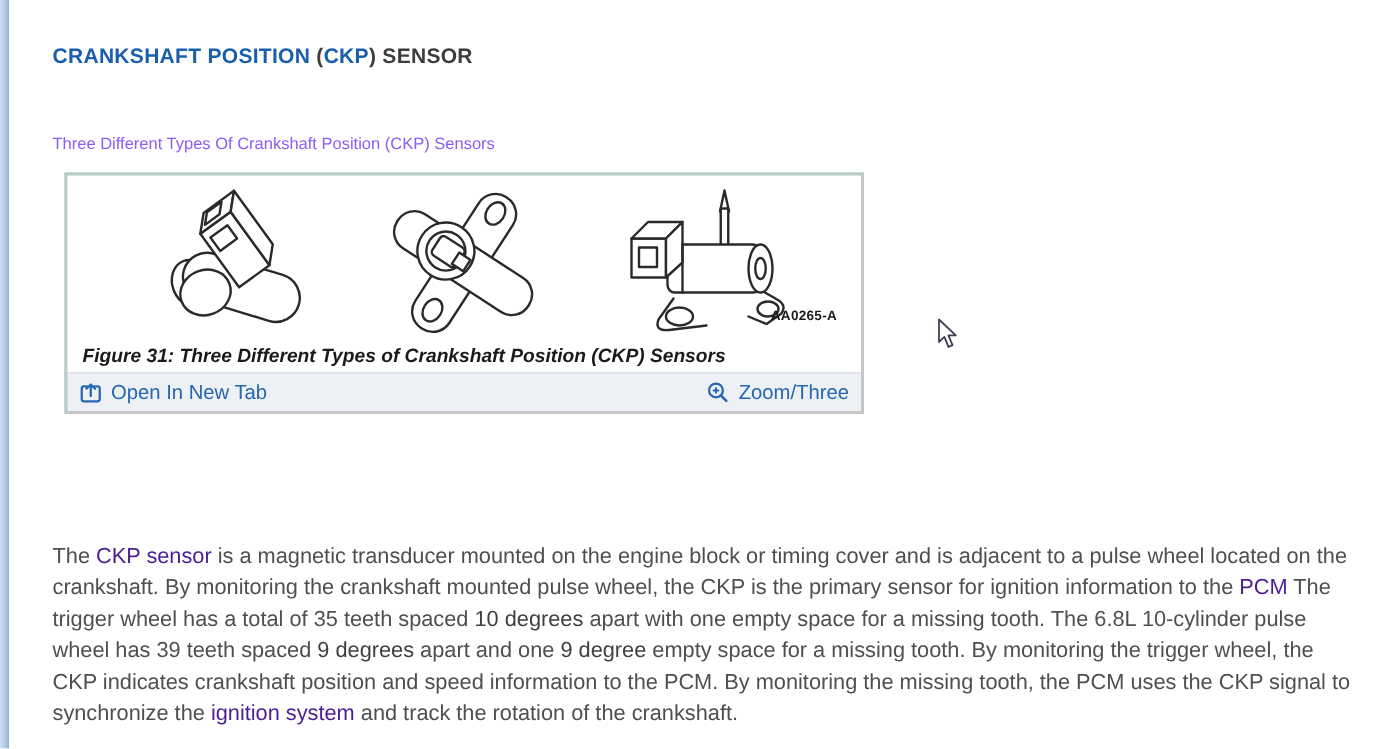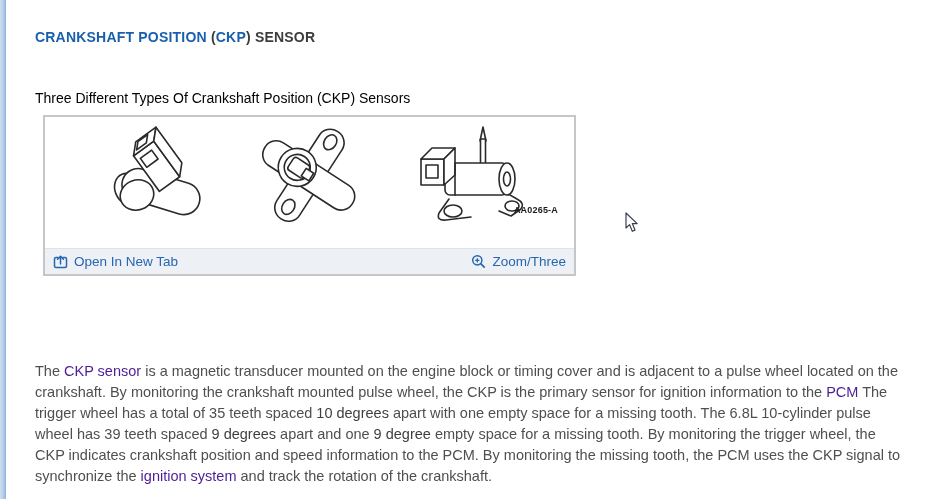--- a/index.html
+++ b/index.html
@@ -15,21 +15,21 @@
     background:linear-gradient(to right,#cfdff2 0%,#b4cde9 55%,#9cbbdd 85%,#8fb0d4 100%);
   }
   .page-heading {
     position:absolute; left:35px; top:29px;
     font-size:14px; font-weight:bold; letter-spacing:0.2px;
     color:#3d3d3d; white-space:nowrap;
   }
   .page-heading .hl { color:#1a5fae; }
   .figure-intro {
     position:absolute; left:35px; top:90px;
-    font-size:14px; color:#000000; white-space:nowrap;
+    font-size:11px; color:#8b5cf6; white-space:nowrap;
   }
   .figure-card {
     position:absolute; left:43px; top:115px; width:533px; height:161px;
     border:2px solid #c6c6c6; background:#5eead4;
   }
   .figure-image-area {
     position:relative; width:100%; height:131px; background:#ffffff;
   }
   .sensor-svg { position:absolute; }
   .sensor-1 { left:52px; top:8px; }
@@ -123,20 +123,21 @@
         <ellipse cx="100" cy="60" rx="3.5" ry="7"></ellipse>
         <rect x="14" y="40" width="23" height="26"></rect>
         <polygon points="14,40 25,29 48,29 37,40"></polygon>
         <polygon points="37,40 48,29 48,56 37,66"></polygon>
         <rect x="19" y="46" width="12" height="13"></rect>
         <line x1="48" y1="44" x2="48" y2="76"></line>
       </g>
     </svg>
 
     <div class="figure-code">AA0265-A</div>
+    <div class="figure-caption">Figure 31: Three Different Types of Crankshaft Position (CKP) Sensors</div>
   </div>
 
   <div class="figure-toolbar">
     <a class="toolbar-link" href="#">
       <span>
         <svg width="15" height="15" viewBox="0 0 15 15">
           <rect x="1.5" y="3.5" width="12" height="10" rx="1.5" fill="none" stroke="#2766b0" stroke-width="1.5"></rect>
           <path d="M7.5 10.5 V2.2" stroke="#edf0f5" stroke-width="4" fill="none"></path>
           <path d="M7.5 10 V2.5 M4.6 5.2 L7.5 2.3 L10.4 5.2" stroke="#2766b0" stroke-width="1.5" fill="none" stroke-linecap="round" stroke-linejoin="round"></path>
         </svg>

